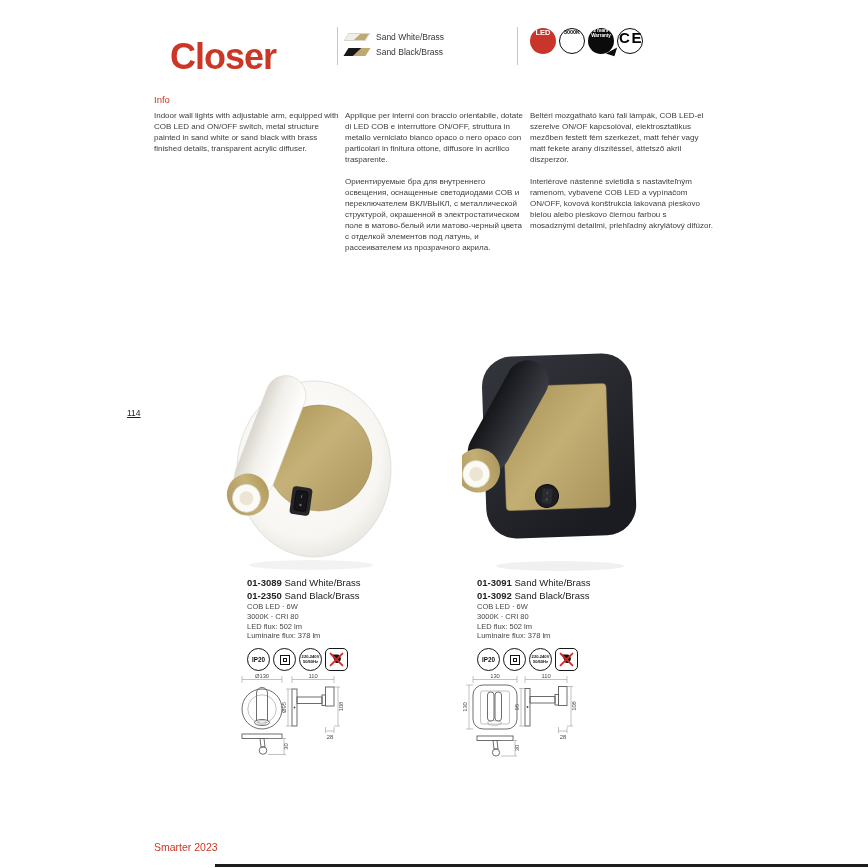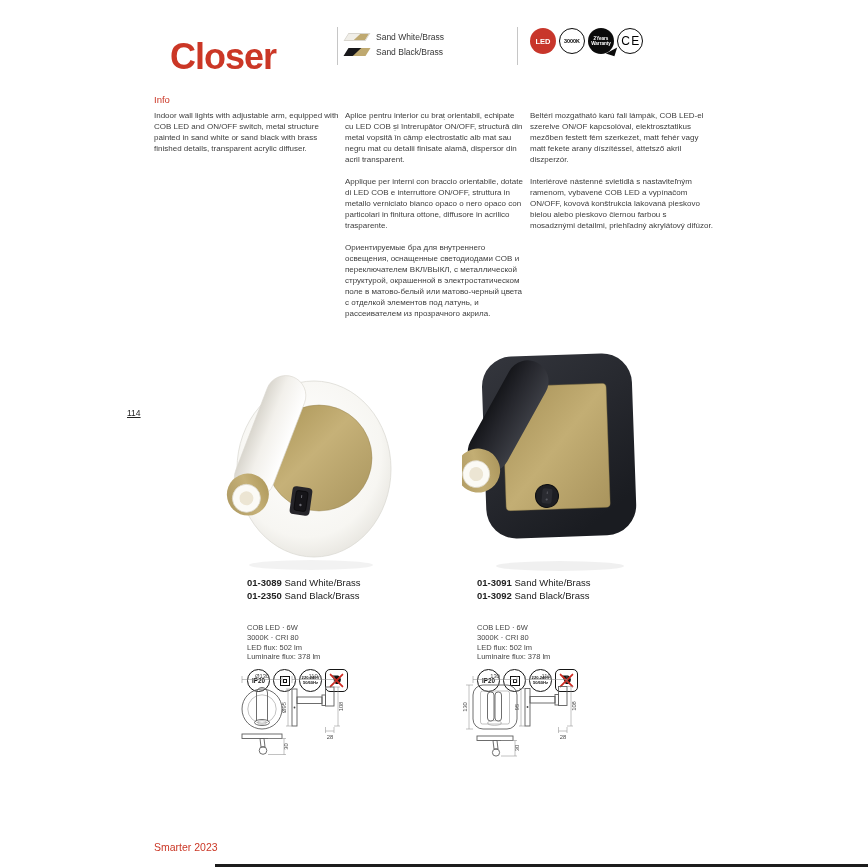--- a/index.html
+++ b/index.html
@@ -14,50 +14,50 @@
 
   .swatches { position:absolute; left:346px; top:32px; display:flex; flex-direction:column; gap:5px; }
   .swatch-row { display:flex; align-items:center; gap:8px; }
   .swatch { width:22px; height:8px; transform:skewX(-32deg); display:inline-block; }
   .sw-white { background:linear-gradient(115deg,#f0eee8 47%,#bfa970 53%); border:0.5px solid #d8d5cd; }
   .sw-black { background:linear-gradient(115deg,#17171a 47%,#bfa970 53%); }
   .swatch-label { font-size:8.5px; color:#353535; }
 
   .badges { position:absolute; left:530px; top:28px; display:flex; gap:3px; align-items:center; }
   .badge { width:26px; height:26px; border-radius:50%; display:flex; flex-direction:column;
-           align-items:center; justify-content:center; text-align:center; }
+           align-items:center; justify-content:flex-start; text-align:center; }
   .badge.led { background:#c8362b; color:#fff; font-size:7.5px; font-weight:bold; }
   .badge.cct { border:1.7px solid #0b0b0b; color:#000; font-size:5.4px; font-weight:bold; }
   .badge.warranty { background:#0b0b0b; color:#fff; font-size:4.6px; font-weight:bold;
                     line-height:5.2px; position:relative; }
   .badge.warranty::after { content:""; position:absolute; right:-2px; bottom:-1px; width:0; height:0;
                     border-style:solid; border-width:0 0 9px 9px;
                     border-color:transparent transparent #0b0b0b transparent; transform:rotate(18deg); }
-  .badge.ce { border:1.7px solid #0b0b0b; color:#000; font-size:12px; font-weight:normal;
+  .badge.ce { border:1.7px solid #0b0b0b; color:#000; font-size:15px; font-weight:bold;
               letter-spacing:1.5px; padding-left:2px; }
 
   
   .info-heading { position:absolute; left:154px; top:94px; font-size:9.5px; font-weight:normal; color:#cb3726; }
   .col { position:absolute; top:110px; font-size:8px; line-height:11px; color:#3d3d3d; }
   .col p { margin:0 0 11px 0; }
   #col1 { left:154px; width:188px; }
   #col2 { left:345px; width:180px; }
   #col3 { left:530px; width:183px; }
 
   .page-num { position:absolute; left:127px; top:408px; font-size:8.5px; color:#222;text-decoration:underline; }
 
   .product-svg { position:absolute; }
 
   
   .spec { position:absolute; width:200px; }
   #spec-left  { left:247px; top:577px; }
   #spec-right { left:477px; top:577px; }
   .code-line { font-size:9.5px; line-height:12.5px; color:#222; }
   .code { font-weight:bold;margin-top:16px; }
-  .spec-lines { margin-top:21px; font-size:7.5px; line-height:9.8px; color:#474747; }
+  .spec-lines { margin-top:0; font-size:7.5px; line-height:9.8px; color:#474747; }
   .cert-row { margin-top:7px; display:flex; gap:3px; align-items:center; }
   .cert { width:23px; height:23px; border:1.3px solid #161616; border-radius:50%;
           display:flex; flex-direction:column; align-items:center; justify-content:center; }
   .cert.ip { font-size:6.3px; font-weight:bold; color:#111; }
   .cert.volt { font-size:4.1px; font-weight:bold; line-height:4.7px; text-align:center; color:#111; }
   .sq-outer { width:10px; height:10px; border:1.1px solid #111; display:flex; align-items:center; justify-content:center; }
   .sq-inner { width:4px; height:4px; border:1.1px solid #111; }
   .nodim { width:23px; height:23px; border:1.6px solid #161616; border-radius:5px;
            display:flex; align-items:center; justify-content:center; }
 
@@ -107,21 +107,20 @@
       <span>CE</span>
     </span>
   </div>
 
   <div class="info-heading">Info</div>
 
   <div class="col" id="col1">
     <p>Indoor wall lights with adjustable arm, equipped with COB LED and ON/OFF switch, metal structure painted in sand white or sand black with brass finished details, transparent acrylic diffuser.</p>
   </div>
   <div class="col" id="col2">
-    <p>Aplice pentru interior cu braț orientabil, echipate cu LED COB și întrerupător ON/OFF, structură din metal vopsită în câmp electrostatic alb mat sau negru mat cu detalii finisate alamă, dispersor din acril transparent.</p>
     <p>Applique per interni con braccio orientabile, dotate di LED COB e interruttore ON/OFF, struttura in metallo verniciato bianco opaco o nero opaco con particolari in finitura ottone, diffusore in acrilico trasparente.</p>
     <p>Ориентируемые бра для внутреннего освещения, оснащенные светодиодами COB и переключателем ВКЛ/ВЫКЛ, с металлической структурой, окрашенной в электростатическом поле в матово-белый или матово-черный цвета с отделкой элементов под латунь, и рассеивателем из прозрачного акрила.</p>
   </div>
   <div class="col" id="col3">
     <p>Beltéri mozgatható karú fali lámpák, COB LED-el szerelve ON/OF kapcsolóval, elektrosztatikus mezőben festett fém szerkezet, matt fehér vagy matt fekete arany díszítéssel, áttetsző akril diszperzór.</p>
     <p>Interiérové nástenné svietidlá s nastaviteľným ramenom, vybavené COB LED a vypínačom ON/OFF, kovová konštrukcia lakovaná pieskovo bielou alebo pieskovo čiernou farbou s mosadznými detailmi, priehľadný akrylátový difúzor.</p>
   </div>
 
   <div class="page-num">114</div>
 

